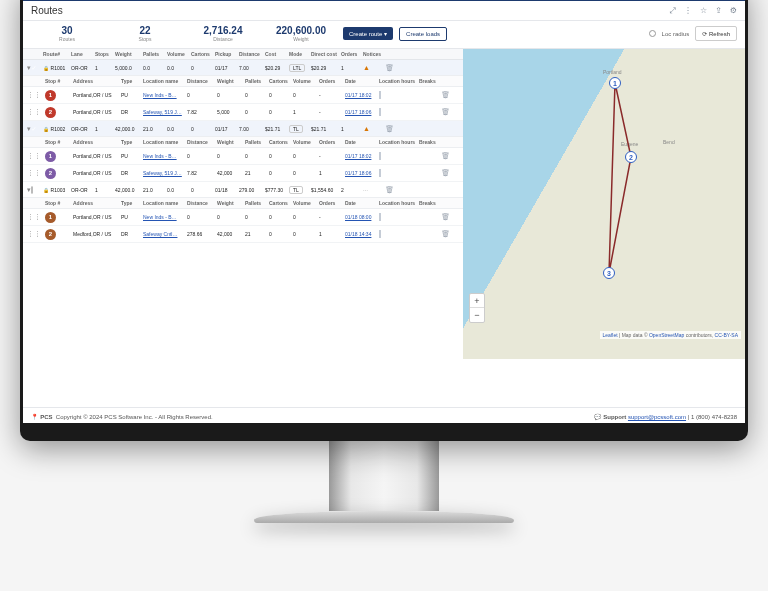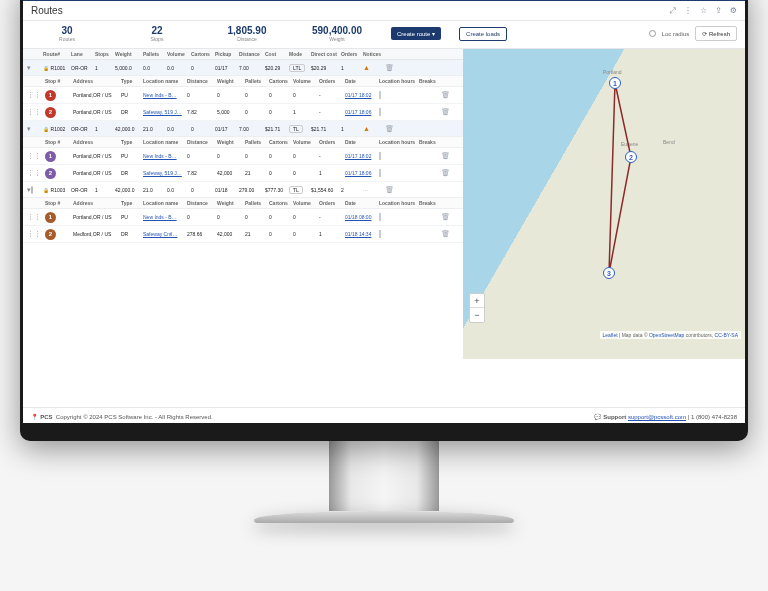--- a/index.html
+++ b/index.html
@@ -10,21 +10,21 @@
 .screen { background:#fff; width:100%; height:440px; overflow:hidden; font-size:6px; color:#222; }
 .stand-neck { width:110px; height:70px; margin:0 auto; background:linear-gradient(90deg,#999,#e8e8e8 20%,#f5f5f5 50%,#e8e8e8 80%,#999); }
 .stand-base { width:260px; height:12px; margin:0 auto; background:linear-gradient(180deg,#ddd,#aaa); border-radius:60% 60% 4px 4px / 100% 100% 4px 4px; box-shadow:0 6px 18px rgba(0,0,0,.3); }
 
 .topbar { background:#1d3a6e; color:#fff; height:18px; display:flex; align-items:center; padding:0 6px; gap:4px; }
 
 .subhead { display:flex; align-items:center; padding:4px 8px; border-bottom:1px solid #e5e7eb; }
 .page-title { font-size:10px; font-weight:500; color:#333; }
 .icon-row { margin-left:auto; display:flex; gap:8px; color:#7a8593; font-size:8px; }
 
-.metrics { display:flex; align-items:center; gap:18px; padding:4px 8px 6px; border-bottom:1px solid #e5e7eb; }
+.metrics { display:flex; align-items:center; gap:6px; padding:4px 8px 6px; border-bottom:1px solid #e5e7eb; }
 .metric { width:72px; text-align:center; }
 .metric .v { font-size:10px; font-weight:600; color:#1d3a6e; }
 .metric .l { font-size:5px; color:#888; }
 .btn { background:#1d3a6e; color:#fff; border:none; border-radius:2px; padding:3px 6px; font-size:6px; }
 .btn.outline { background:#fff; color:#1d3a6e; border:1px solid #1d3a6e; }
 .right-controls { margin-left:auto; display:flex; align-items:center; gap:6px; font-size:6px; color:#666; }
 .radio { width:7px; height:7px; border:1px solid #999; border-radius:50%; display:inline-block; }
 .btn.refresh { background:#fff; color:#333; border:1px solid #ccc; }
 
 .content { display:flex; height:310px; }
@@ -96,25 +96,25 @@
    <div class="metrics">
      <div class="metric">
             <div class="v">30</div>
             <div class="l">Routes</div>
           </div>
      <div class="metric">
             <div class="v">22</div>
             <div class="l">Stops</div>
           </div>
      <div class="metric">
-            <div class="v">1,805.90</div>
+            <div class="v">2,716.24</div>
             <div class="l">Distance</div>
           </div>
      <div class="metric">
-            <div class="v">590,400.00</div>
+            <div class="v">220,600.00</div>
             <div class="l">Weight</div>
           </div>
      <button class="btn"><span>Create route</span> ▾</button>
      <button class="btn outline">Create loads</button>
      <div class="right-controls">
        <span class="radio"></span>
        <span>Loc radius</span>
        <button class="btn refresh">⟳ <span>Refresh</span></button>
      </div>
    </div>

